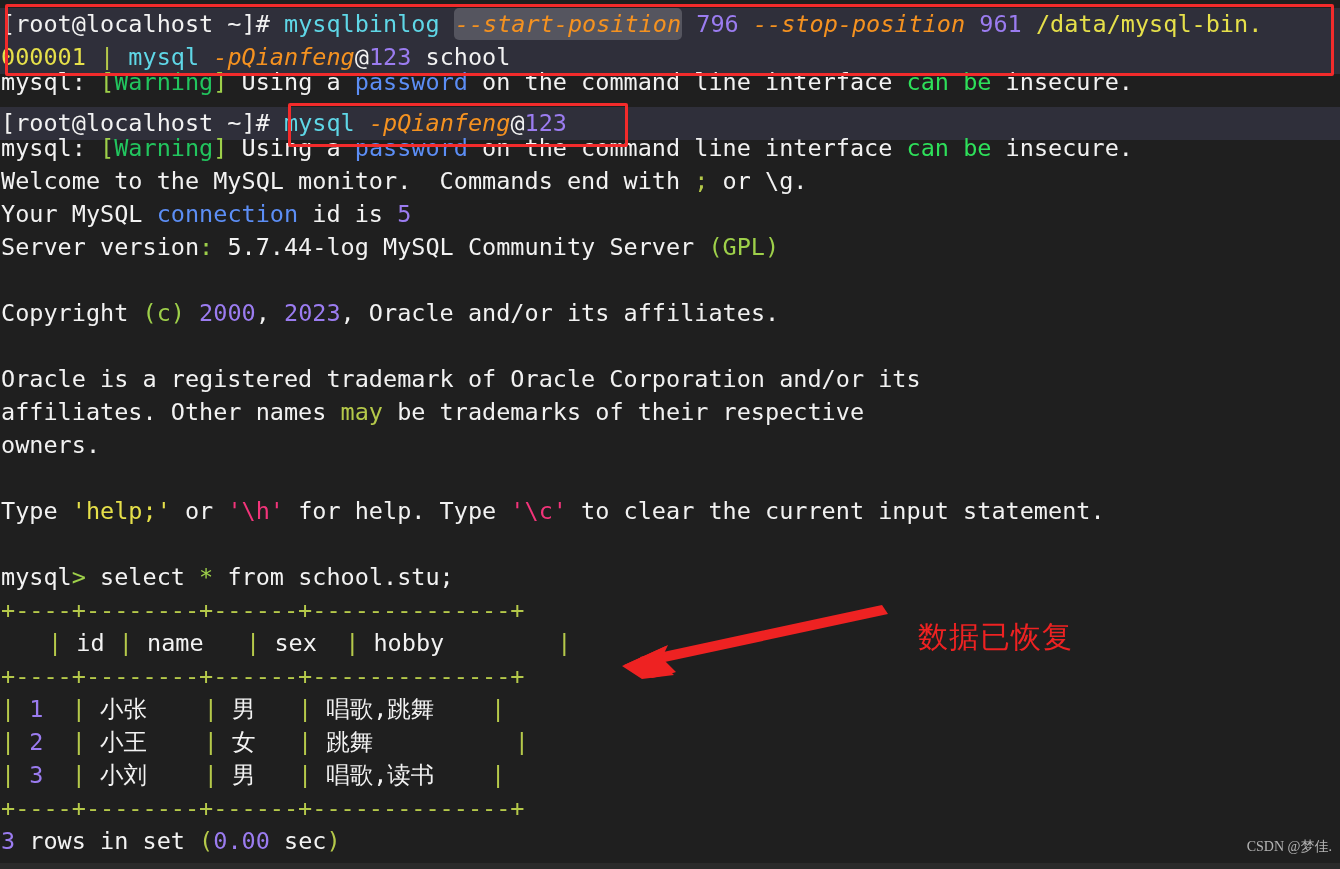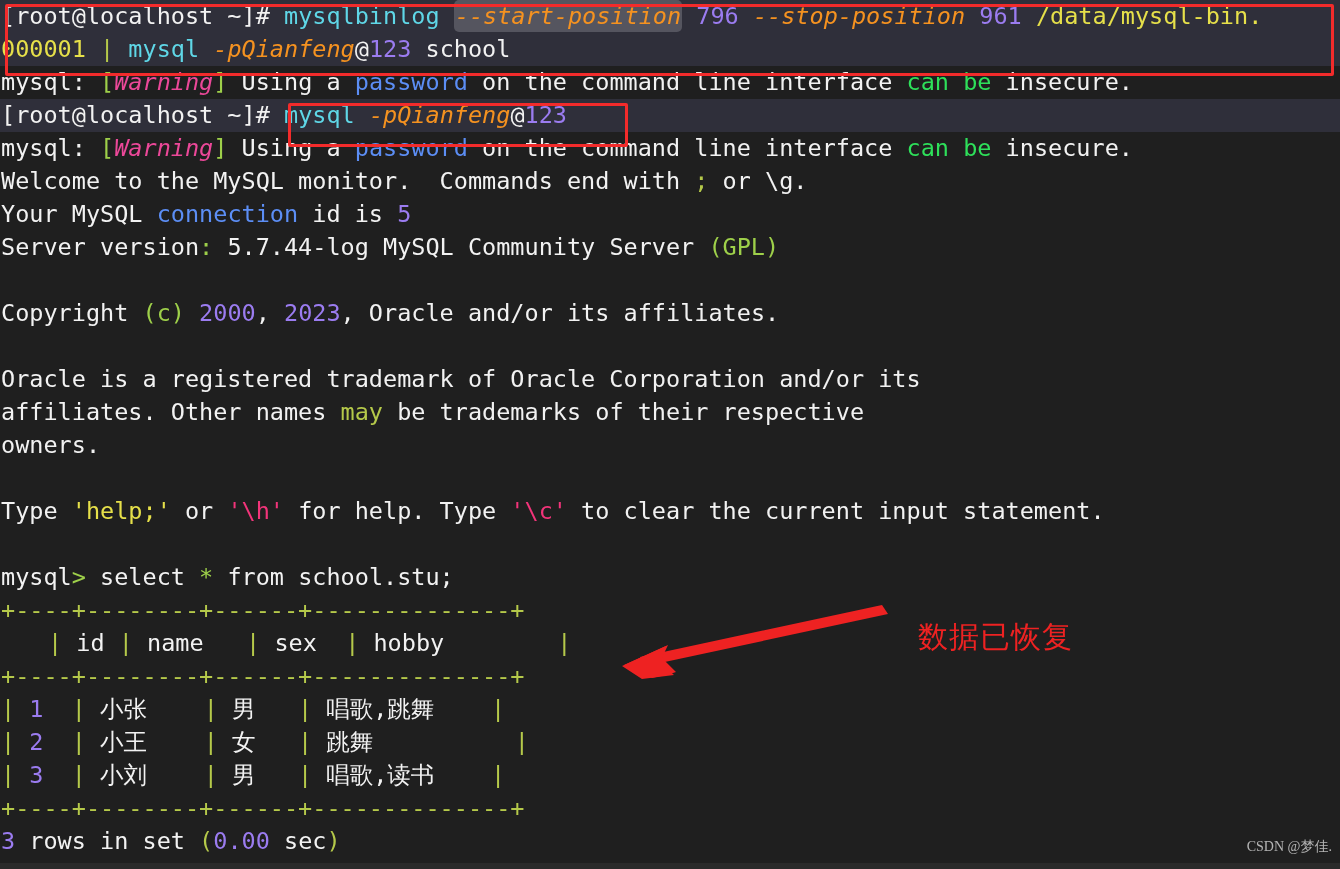--- a/index.html
+++ b/index.html
@@ -23,28 +23,29 @@
     position: absolute;
     left: 0;
     width: 1340px;
     height: 33.3px;
     padding-left: 1px;
     box-sizing: border-box;
     color: #e8e8e8;
   }
   .cmdline {
     background: #2f2f3a;
+    margin-top: 8px;
   }
   
   .c-white   { color: #f2f2f2; }
   .c-cyan    { color: #5fd7e7; }
   .c-blue    { color: #5c8ef5; }
   .c-green   { color: #9ed04a; }
   .c-brgreen { color: #2ee05a; }
-  .c-red     { color: #ec4899; font-style: italic; }
+  .c-red     { color: #22c55e; }
   .c-pink    { color: #f2347a; }
   .c-orange  { color: #f59220; }
   .c-yellow  { color: #e6e04a; }
   .c-purple  { color: #9b7cf0; }
   .c-olive   { color: #b5c94a; }
   .italic    { font-style: italic; }
 
   .hl-start {
     background: #55555f;
     border-radius: 5px;

